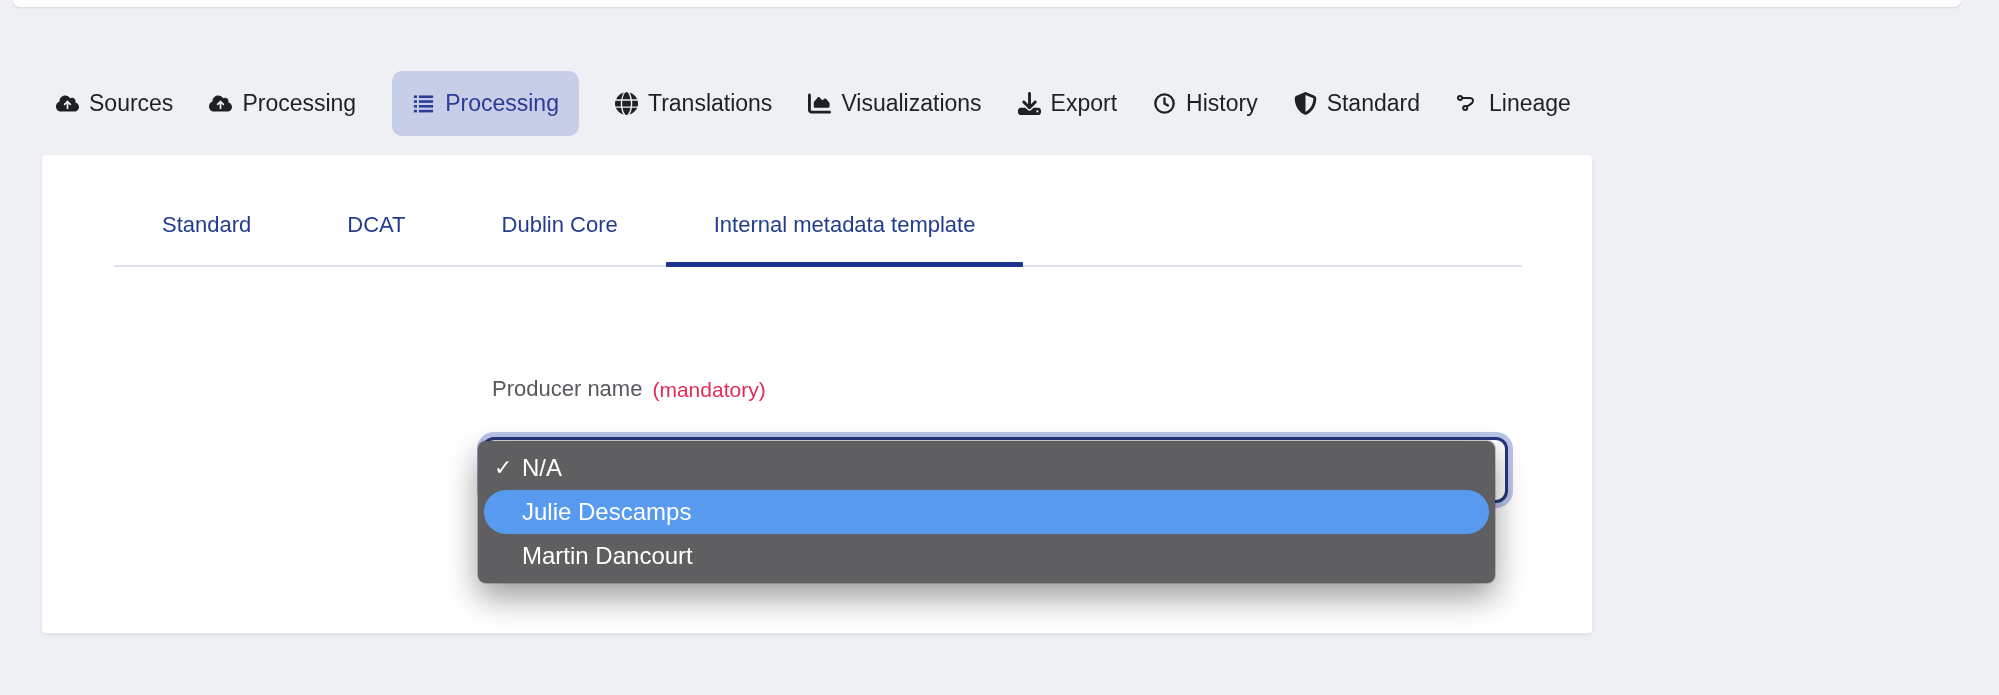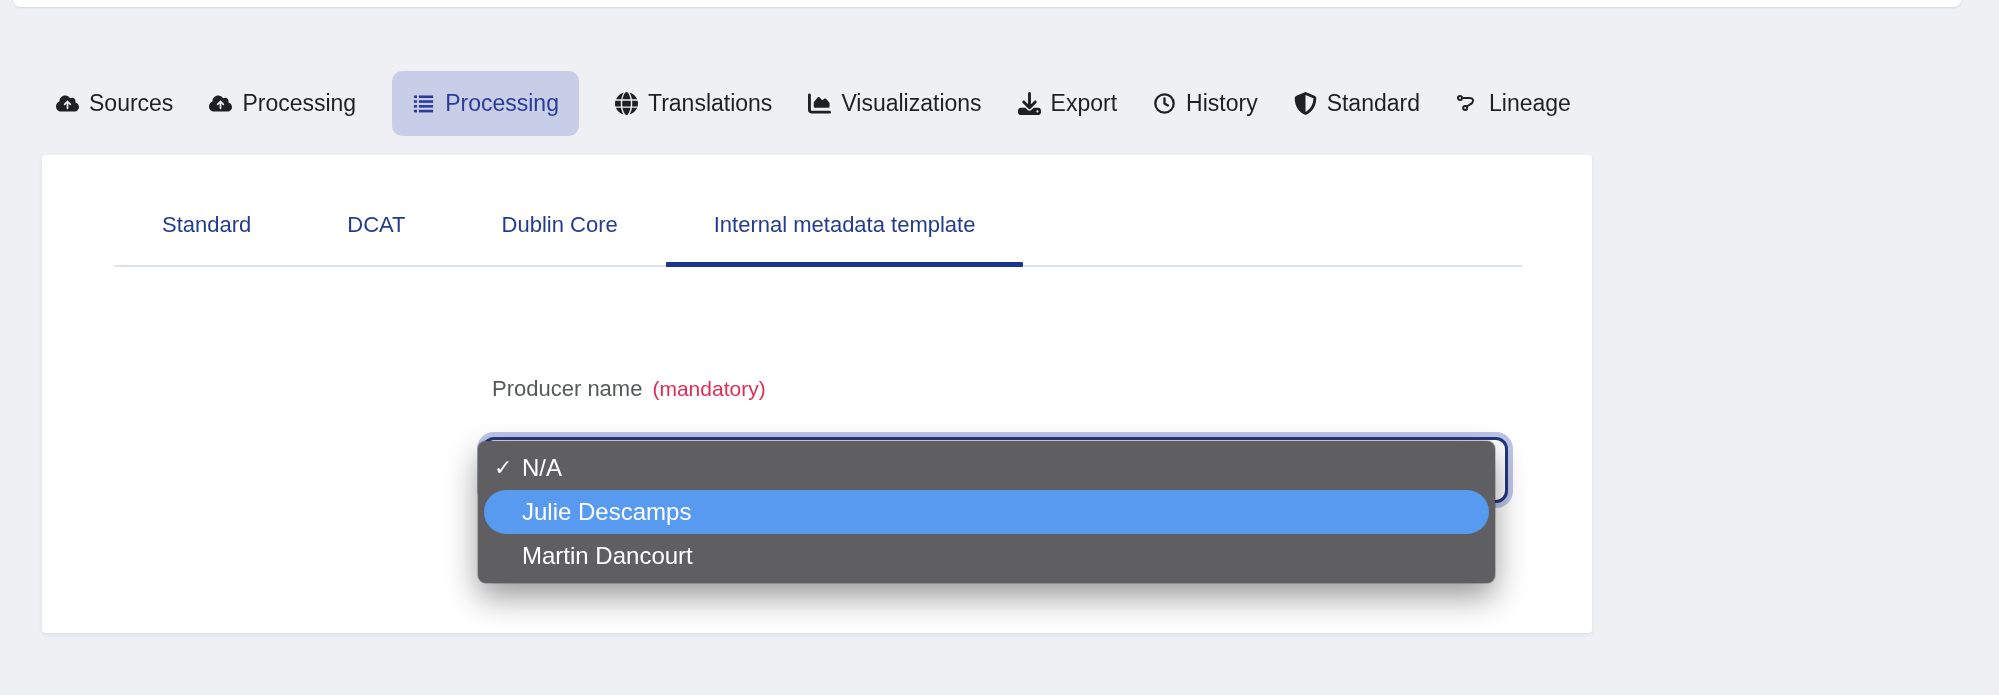--- a/index.html
+++ b/index.html
@@ -56,21 +56,21 @@
   }
   .tab.active::after {
     content: ""; position: absolute; left: 0; right: 0; bottom: -2px; height: 5px;
     background: var(--tab-active-underline, #1c3390); border-radius: 1px;
   }
 
   
   .field-label {
     position: absolute; left: 450px; top: 221px;
     font-size: 22px; color: var(--label-text, #55585c);
-    display: flex; gap: 10px; align-items: center;
+    display: flex; gap: 10px; align-items: flex-end;
   }
   .mandatory { color: var(--mandatory-red, #e22c55); font-size: 21px; }
 
   .select-box {
     position: absolute; left: 440px; top: 282px; width: 1026px; height: 66px;
     background: #fff;
     border: 3px solid var(--select-border, #24367e);
     border-radius: 12px;
     box-shadow: 0 0 0 5px var(--focus-ring, rgba(130,150,210,.45));
     z-index: 1; cursor: pointer;

